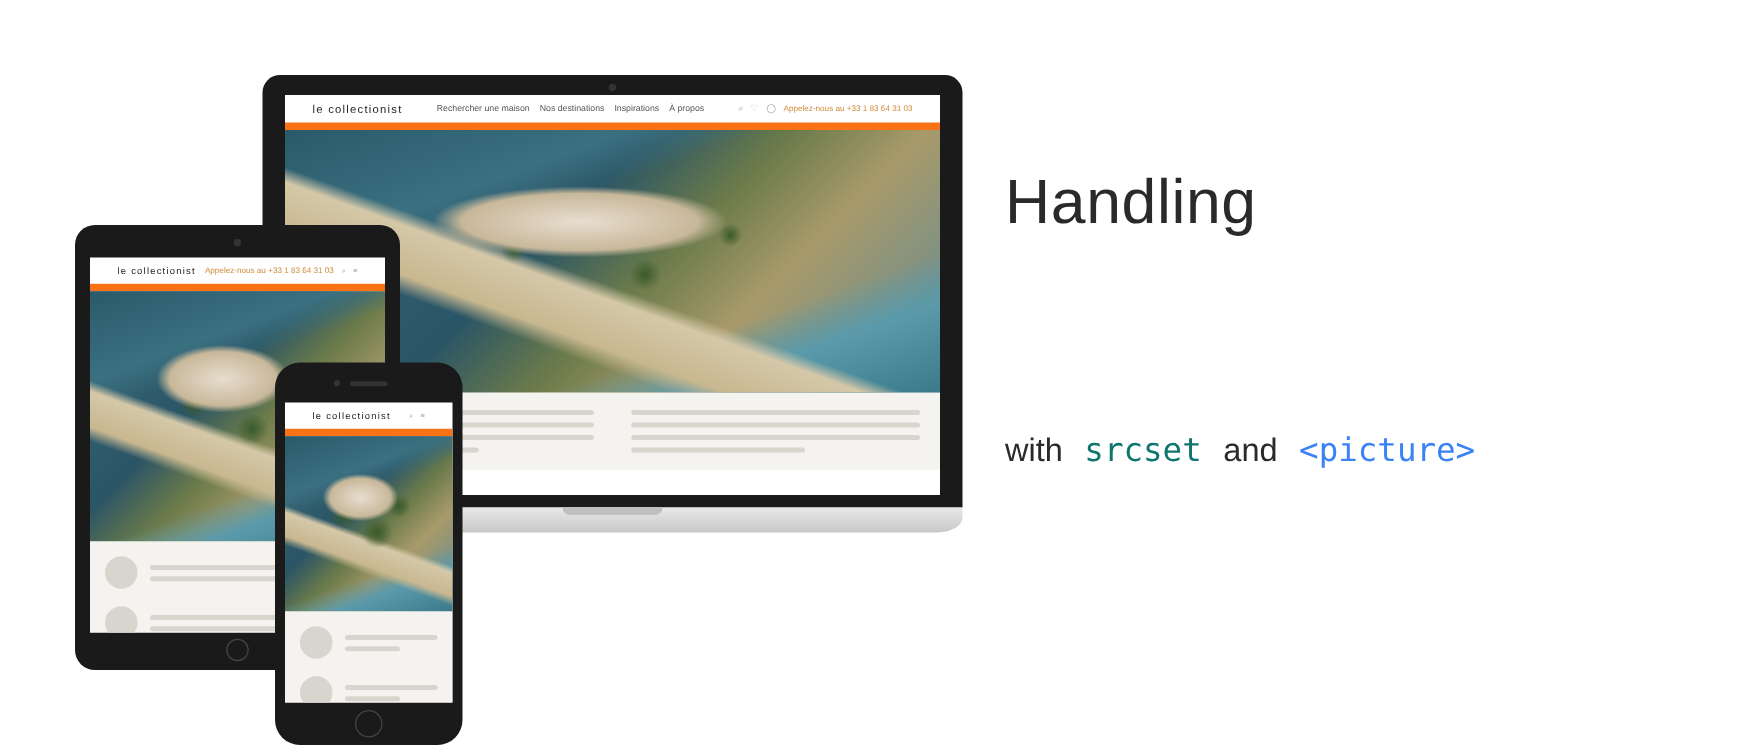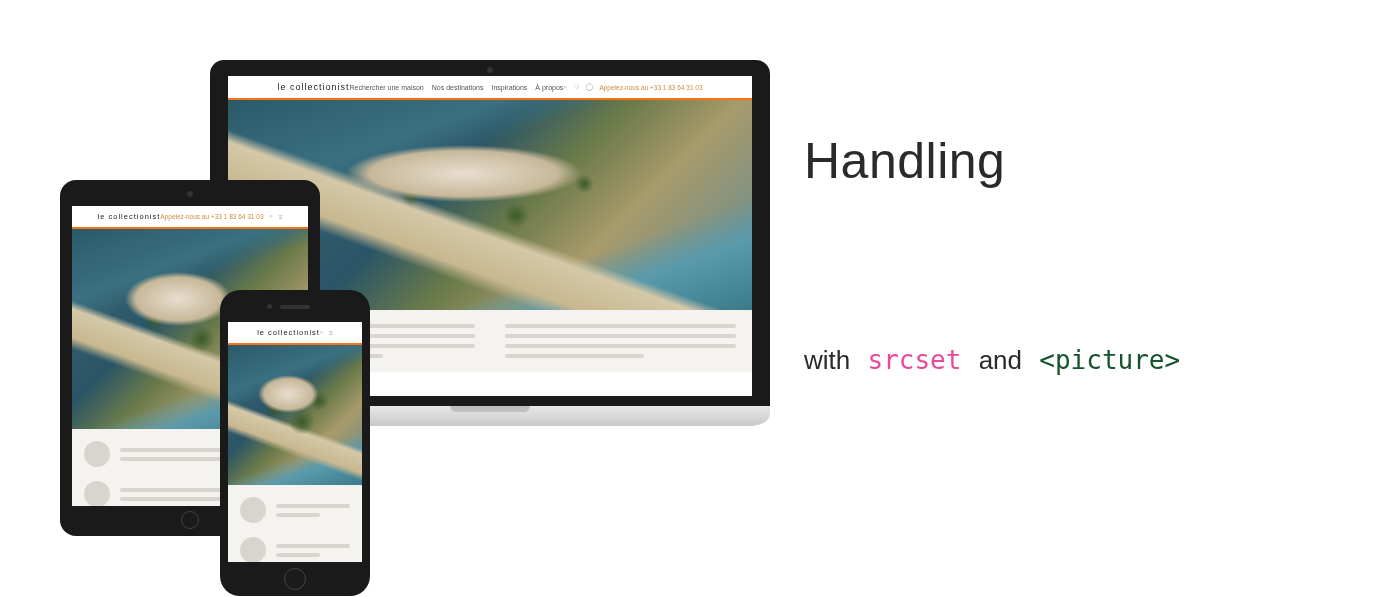--- a/index.html
+++ b/index.html
@@ -30,22 +30,22 @@
     margin-top: 90px;
     font-size: 26px;
     font-weight: 300;
     color: #2a2a2a;
   }
   .subtitle .mono {
     font-family: "Menlo", "Consolas", monospace;
     font-weight: 400;
     margin: 0 10px;
   }
-  .code1 { color: #ec4899; }
-  .code2 { color: #14532d; }
+  .code1 { color: #0f766e; }
+  .code2 { color: #3b82f6; }
 
   
   .devices {
     position: absolute;
     left: 60px;
     top: 60px;
     width: 720px;
     height: 500px;
   }
 
@@ -135,23 +135,23 @@
     width:22px;height:22px;border-radius:50%;border:1px solid #444;
   }
   .phone-screen{
     background:#fff;
     height:240px;
     overflow:hidden;
   }
 
   
   .site-header {
-    display:flex; align-items:center; justify-content:center;
-    padding: 6px 10px;
-    border-bottom:2px solid #f97316;
+    display:flex; align-items:center; justify-content:space-between;
+    padding: 6px 22px;
+    border-bottom:6px solid #f97316;
     font-size: 7px;
     color:#555;
     white-space:nowrap;
   }
   .site-header .brand { font-size: 9px; color:#222; letter-spacing:1px; }
   .site-header .nav { display:flex; gap:8px; }
   .site-header .icons { display:flex; gap:6px; align-items:center; color:#999; }
   .site-header .phone-txt { color:#d08a3a; font-size:6.5px; }
 
   .hero {

